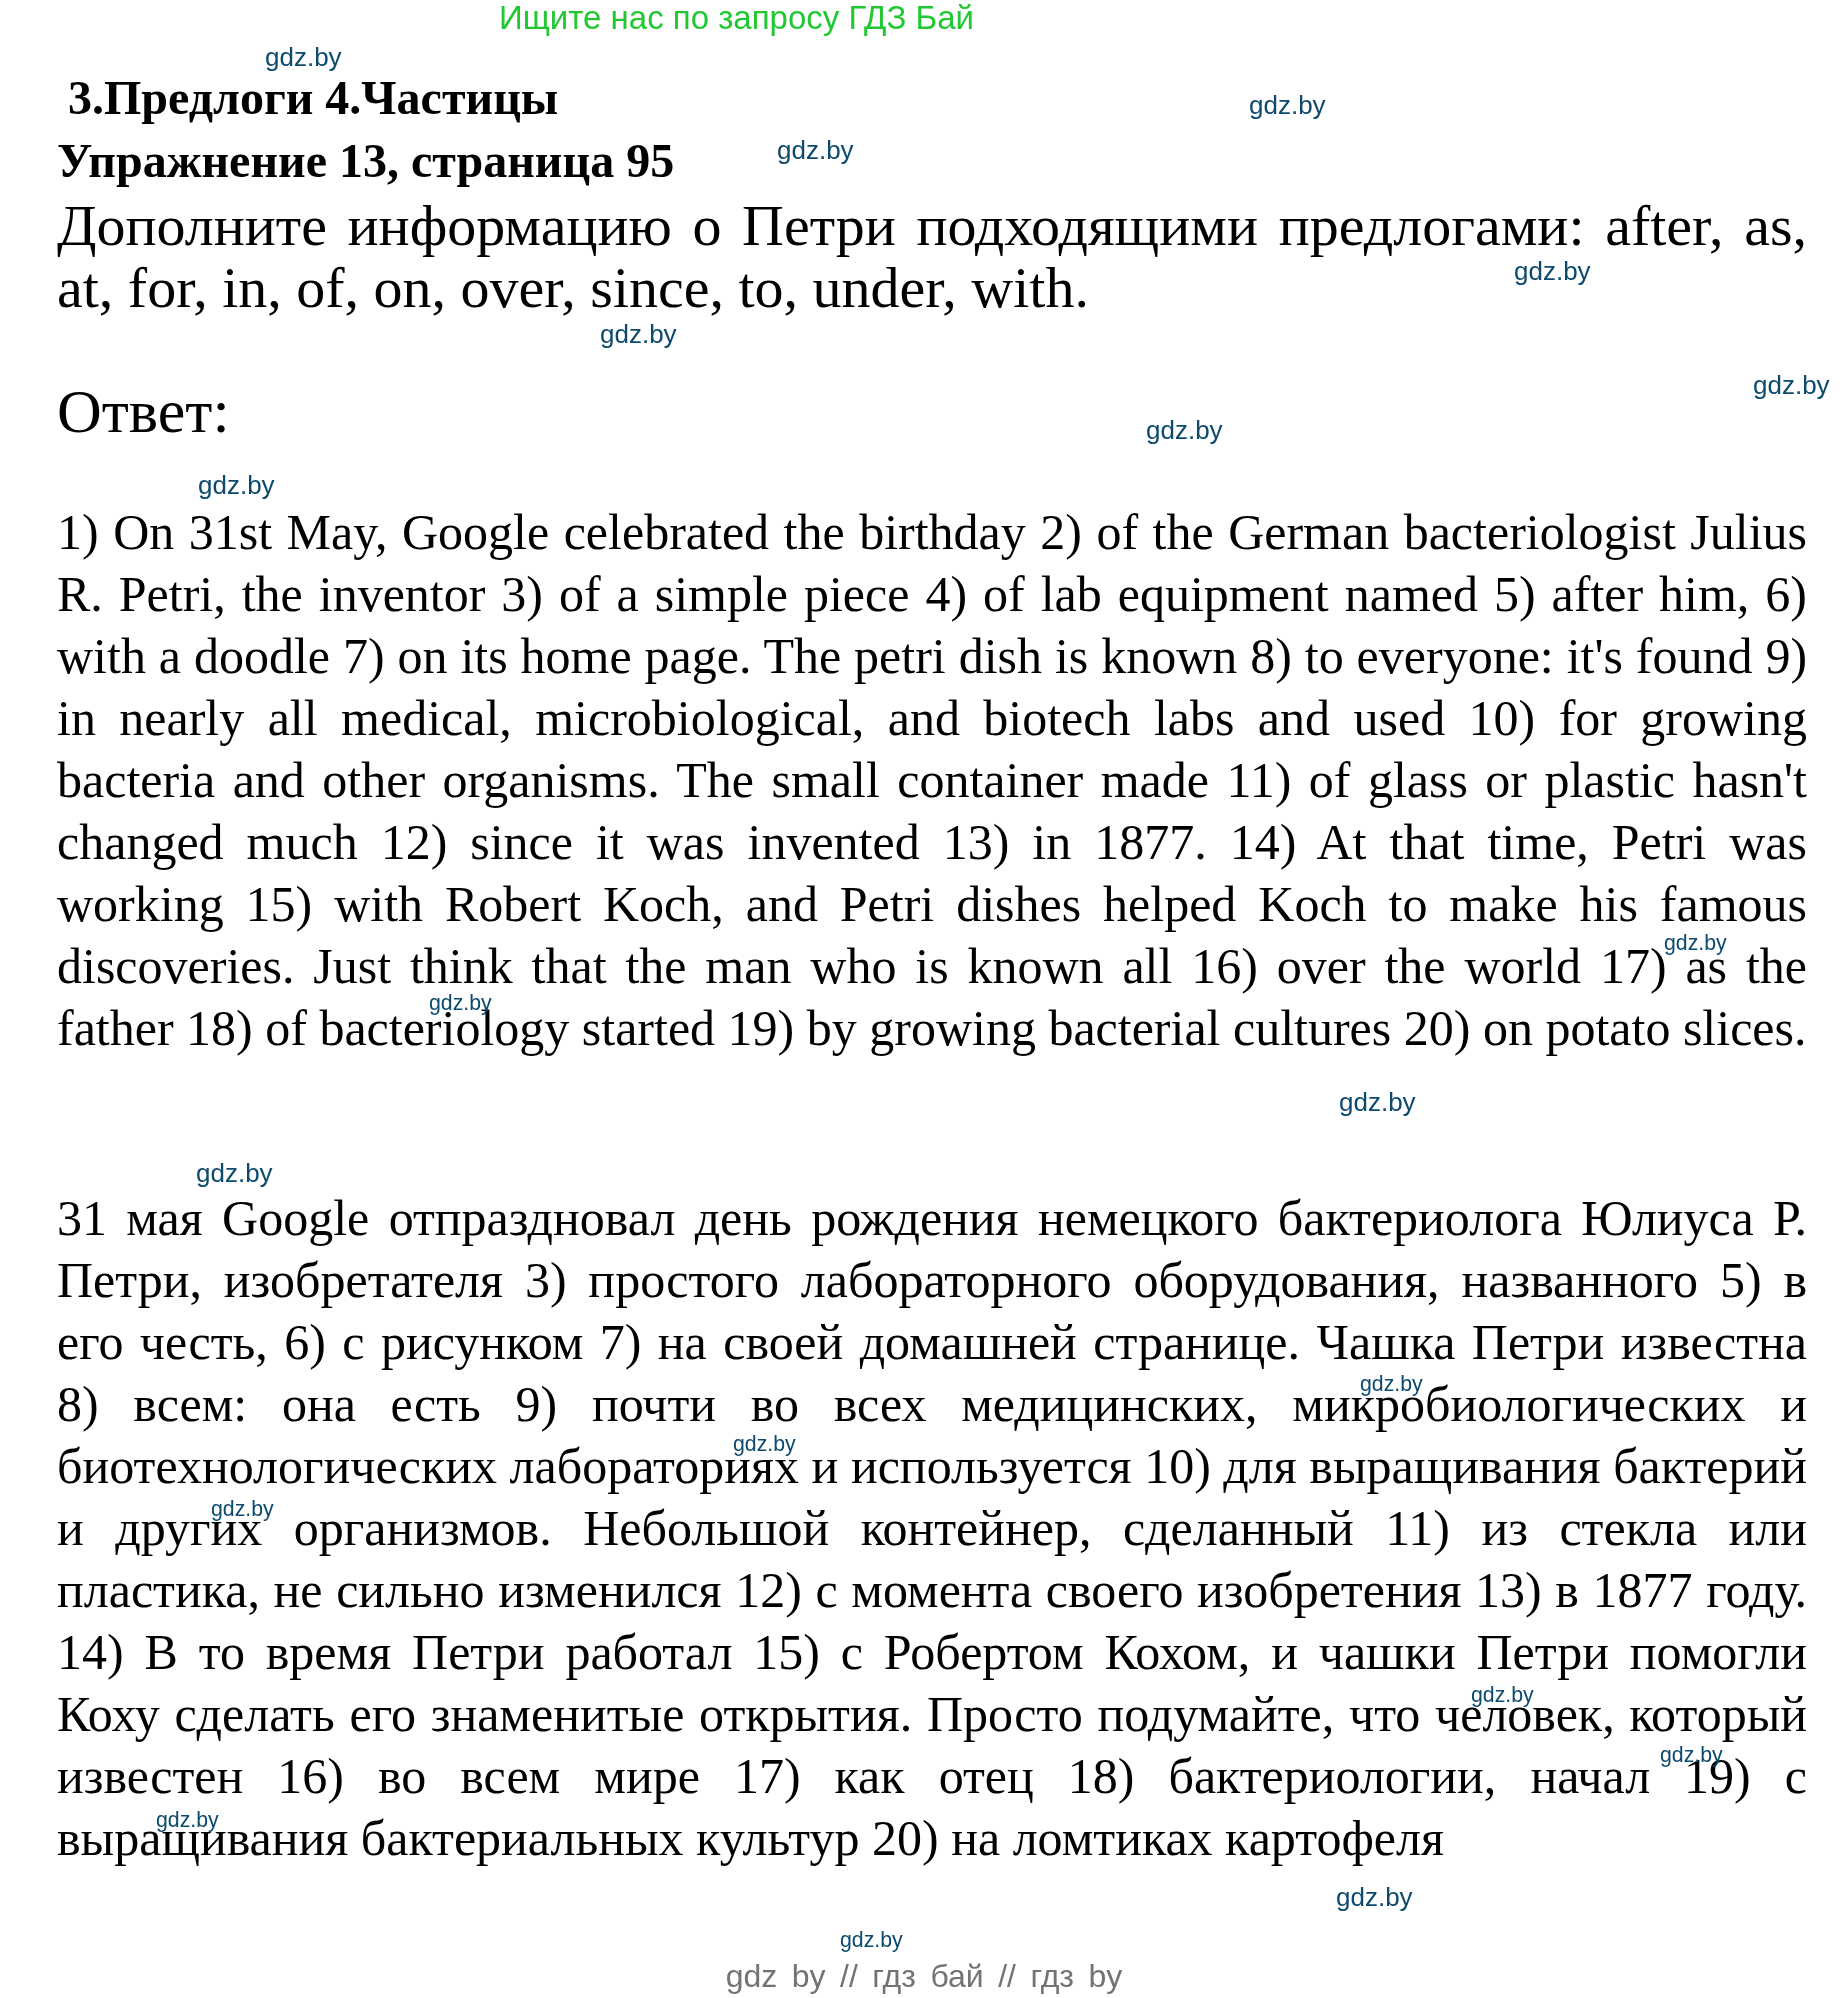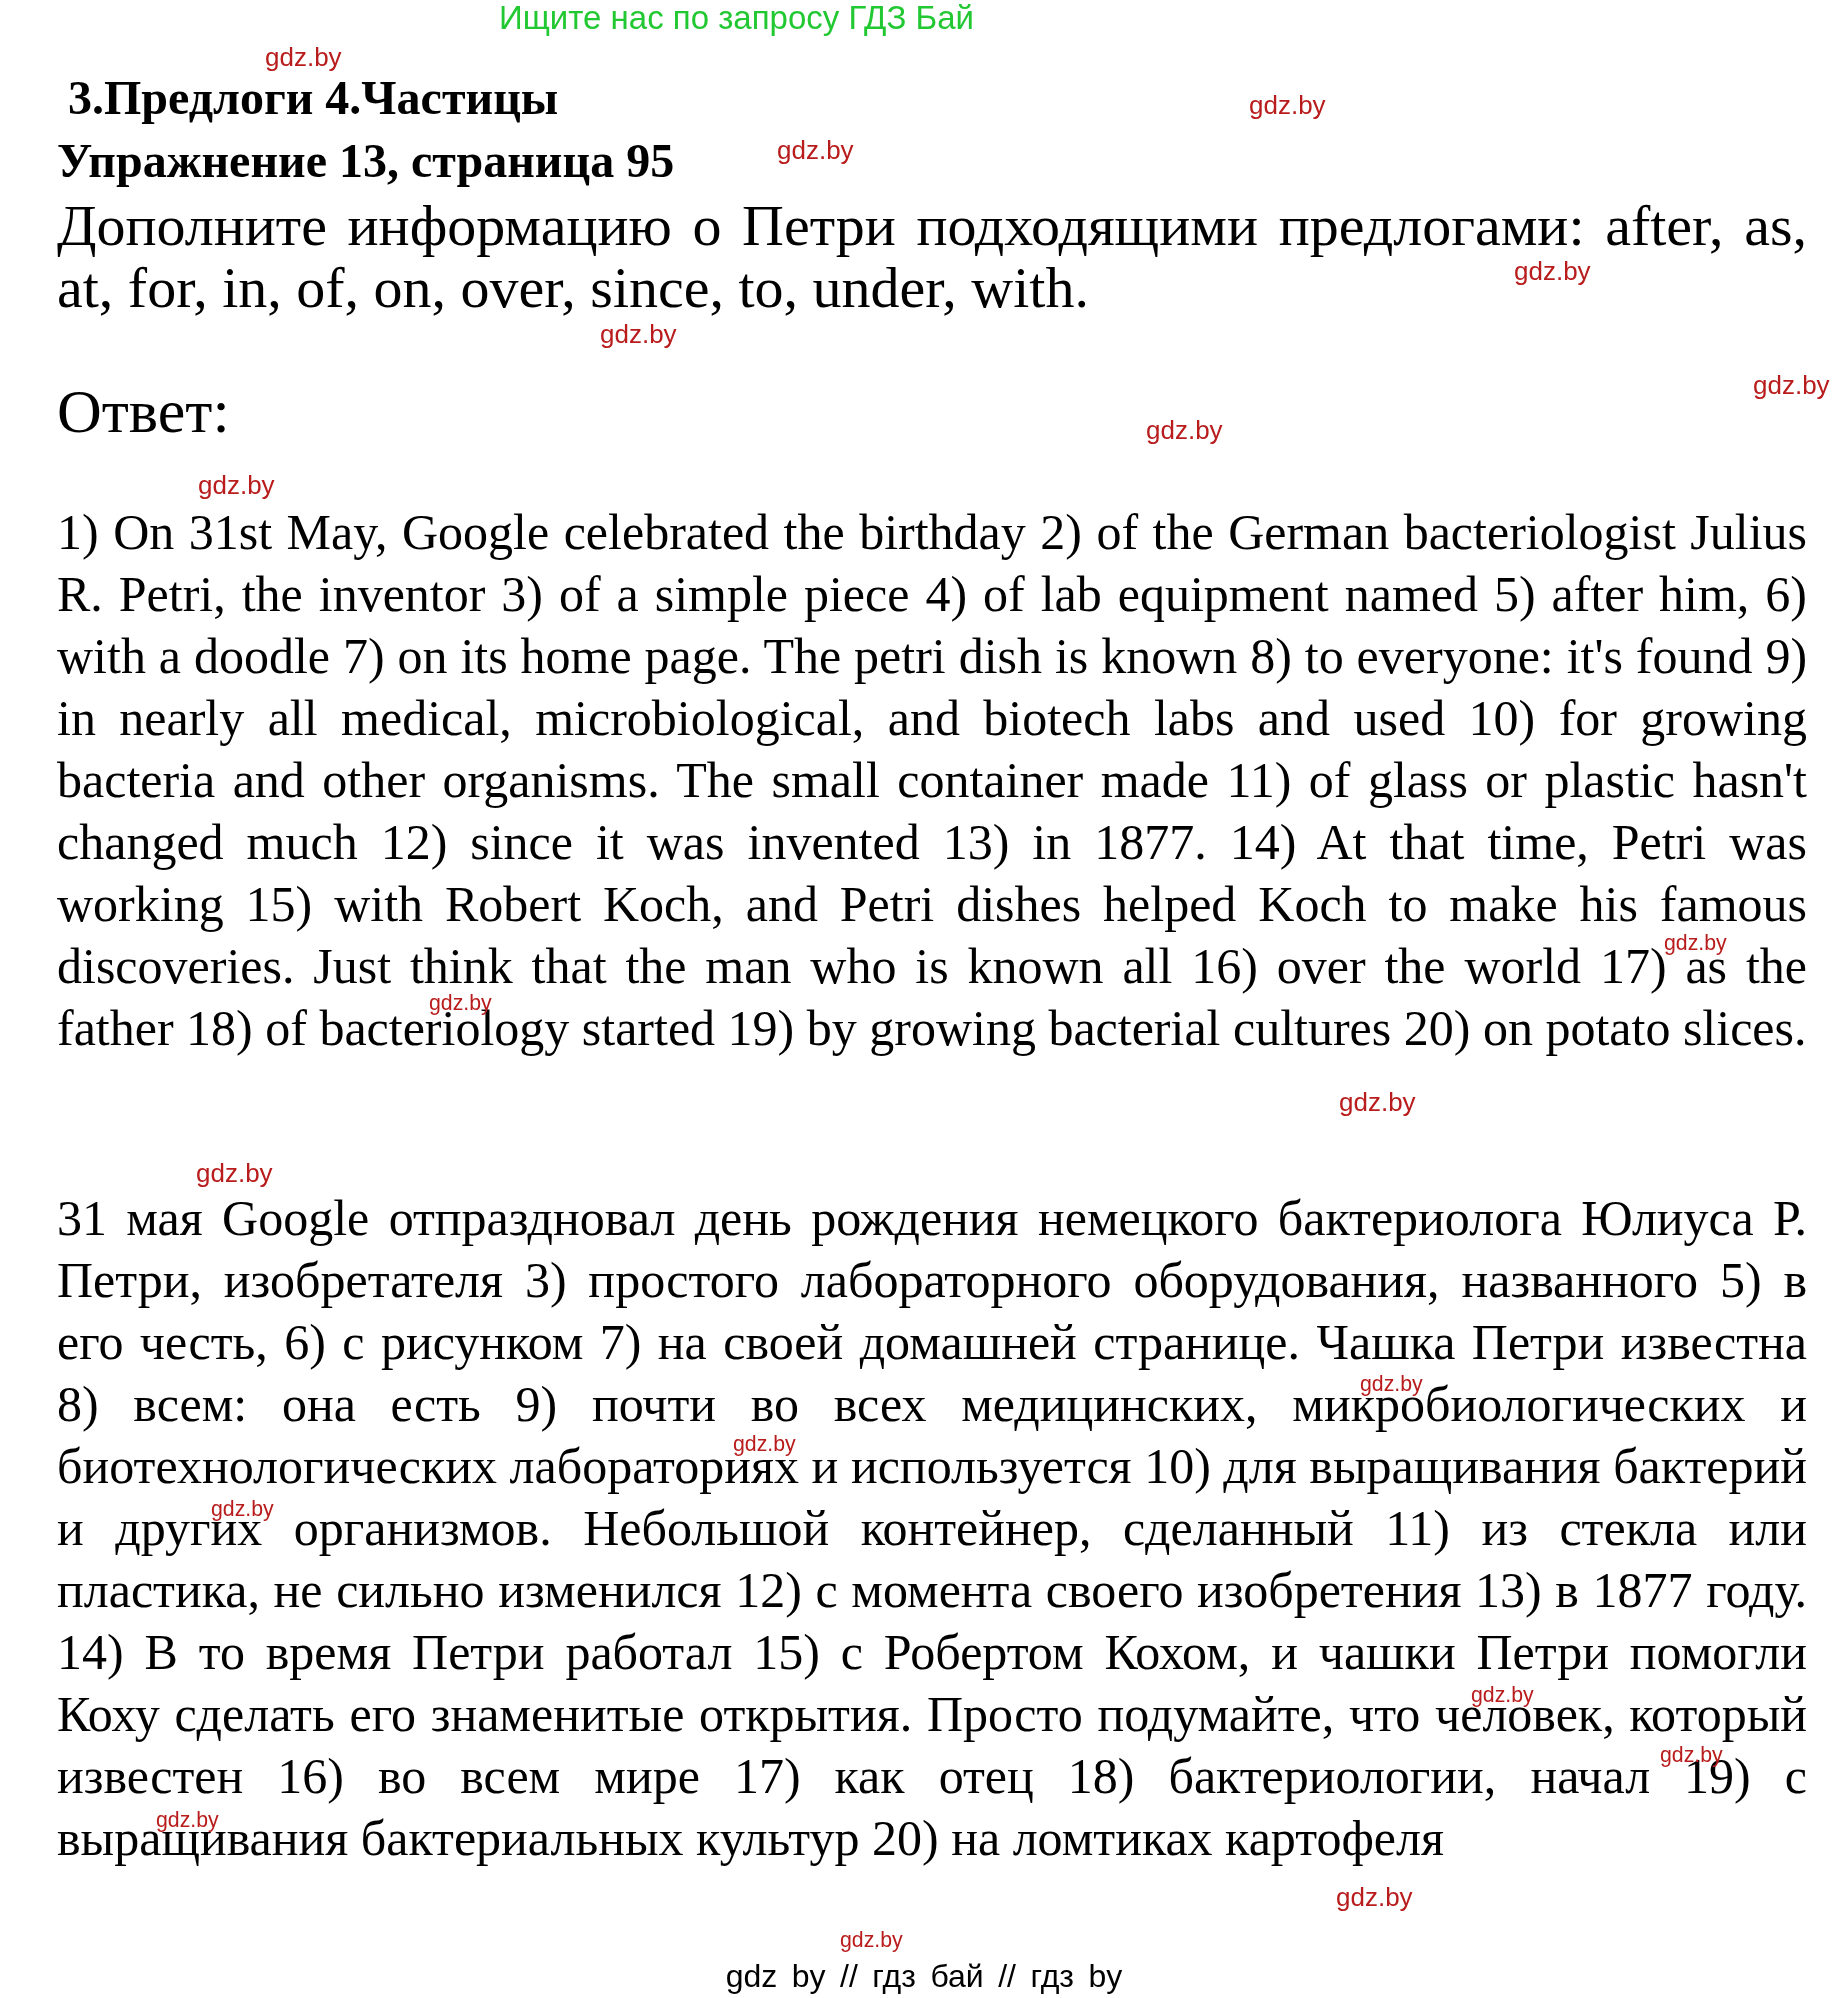--- a/index.html
+++ b/index.html
@@ -6,23 +6,23 @@
   body { width: 1848px; height: 1999px; position: relative; overflow: hidden; font-family: "Liberation Serif", serif; color: #000; }
   .banner-top { position: absolute; top: 0; left: 0; width: 1473px; text-align: center; font-family: "Liberation Sans", sans-serif; font-size: 33px; color: #22c832; line-height: 35px; }
   .h1 { position: absolute; left: 68px; top: 72px; font-weight: bold; font-size: 48px; line-height: 52px; }
   .h2 { position: absolute; left: 57px; top: 135px; font-weight: bold; font-size: 48px; line-height: 52px; }
   .task { position: absolute; left: 57px; top: 195px; width: 1750px; font-size: 58px; line-height: 62px; text-align: justify; }
   .answer-label { position: absolute; left: 57px; top: 380px; font-size: 62px; line-height: 62px; }
   .para { position: absolute; left: 57px; width: 1750px; font-size: 50px; line-height: 62px; text-align: justify; }
   .para-en { top: 501px; }
   .para-ru { top: 1187px; }
   .para b { font-weight: normal; }
-  .wm { position: absolute; font-family: "Liberation Sans", sans-serif; font-size: 26px; color: #b91c1c; line-height: 28px; }
+  .wm { position: absolute; font-family: "Liberation Sans", sans-serif; font-size: 26px; color: #0c4a6e; line-height: 28px; }
   .wm-small { font-size: 21.3px; line-height: 22px; }
-  .banner-bottom { position: absolute; top: 1958px; left: 0; width: 1848px; text-align: center; font-family: "Liberation Sans", sans-serif; font-size: 32px; color: #000000; line-height: 37px; word-spacing: 5.6px; }
+  .banner-bottom { position: absolute; top: 1958px; left: 0; width: 1848px; text-align: center; font-family: "Liberation Sans", sans-serif; font-size: 32px; color: #737373; line-height: 37px; word-spacing: 5.6px; }
 </style>
 </head>
 <body>
 
 <div class="banner-top">Ищите нас по запросу ГДЗ Бай</div>
 
 <div class="h1">3.Предлоги 4.Частицы</div>
 <div class="h2">Упражнение 13, страница 95</div>
 
 <div class="task">Дополните информацию о Петри подходящими предлогами: after, as, at, for, in, of, on, over, since, to, under, with.</div>

